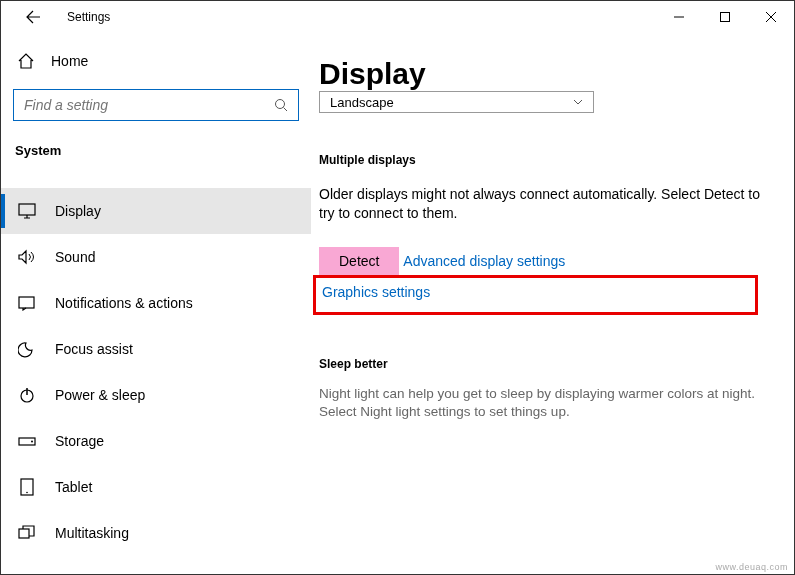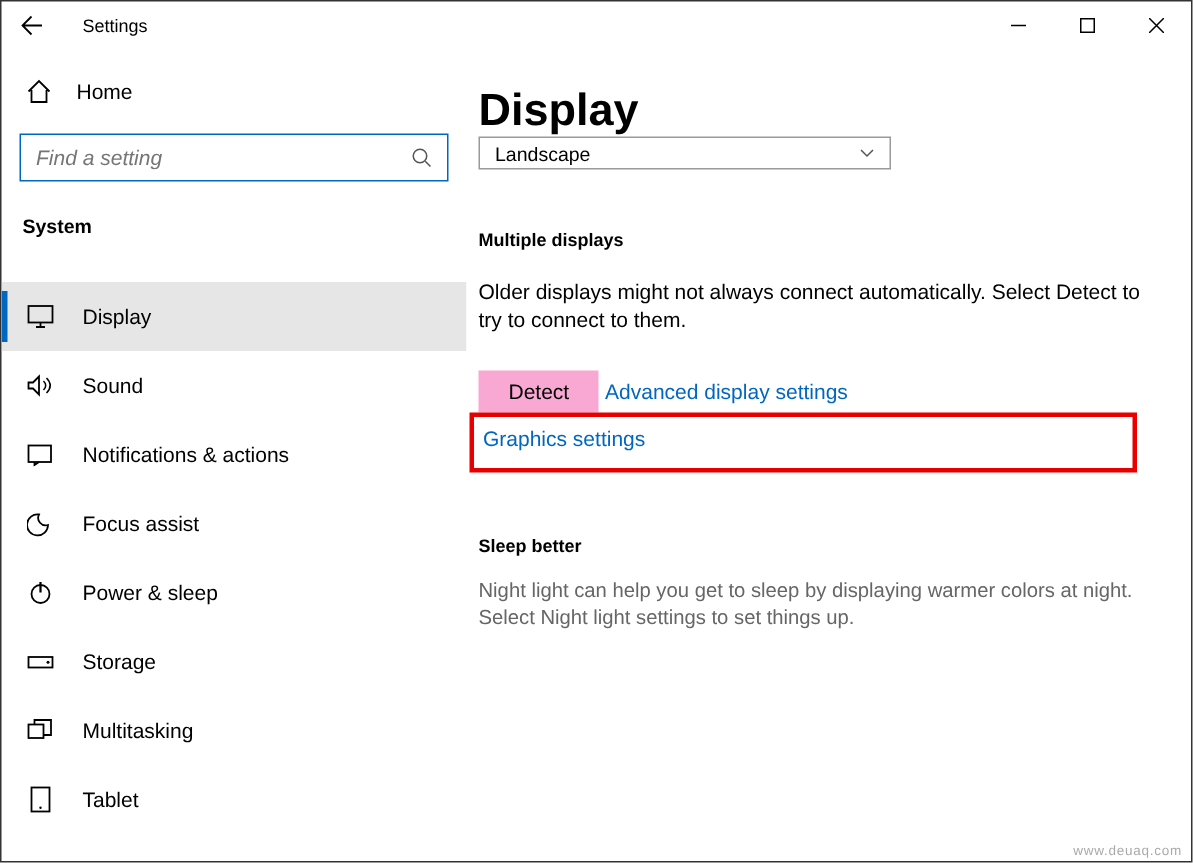--- a/index.html
+++ b/index.html
@@ -11,21 +11,21 @@
       width: 795px;
       height: 575px;
       overflow: hidden;
       border: 1px solid #333;
       position: relative;
     }
     .titlebar {
       height: 32px;
       display: flex;
       align-items: center;
-      padding-left: 4px;
+      padding-left: 16px;
     }
     .back-btn {
       width: 32px;
       height: 32px;
       display: flex;
       align-items: center;
       justify-content: center;
       cursor: pointer;
     }
     .title-text {
@@ -295,35 +295,35 @@
         <span class="icon">
           <svg width="18" height="14" viewBox="0 0 18 14">
               <rect x="1" y="4" width="16" height="7" stroke="#000" fill="none" stroke-width="1.2"></rect>
               <circle cx="14" cy="7.5" r="1" fill="#000"></circle>
             </svg>
         </span>
         <span>Storage</span>
       </div>
       <div class="nav-item">
         <span class="icon">
+          <svg width="16" height="18" viewBox="0 0 16 18">
+              <rect x="2" y="1" width="12" height="16" stroke="#000" fill="none" stroke-width="1.2"></rect>
+              <circle cx="8" cy="14.5" r="0.8" fill="#000"></circle>
+            </svg>
+        </span>
+        <span>Tablet</span>
+      </div>
+      <div class="nav-item">
+        <span class="icon">
           <svg width="18" height="16" viewBox="0 0 18 16">
               <rect x="1" y="4" width="10" height="9" stroke="#000" fill="none" stroke-width="1.2"></rect>
               <path d="M5 4 V1 H16 V11 H11" stroke="#000" fill="none" stroke-width="1.2"></path>
             </svg>
         </span>
         <span>Multitasking</span>
-      </div>
-      <div class="nav-item">
-        <span class="icon">
-          <svg width="16" height="18" viewBox="0 0 16 18">
-              <rect x="2" y="1" width="12" height="16" stroke="#000" fill="none" stroke-width="1.2"></rect>
-              <circle cx="8" cy="14.5" r="0.8" fill="#000"></circle>
-            </svg>
-        </span>
-        <span>Tablet</span>
       </div>
     </div>
   </div>
 
   <div class="content">
     <div class="page-title">Display</div>
 
     <div class="dropdown">
       <span>Landscape</span>
       <span>

